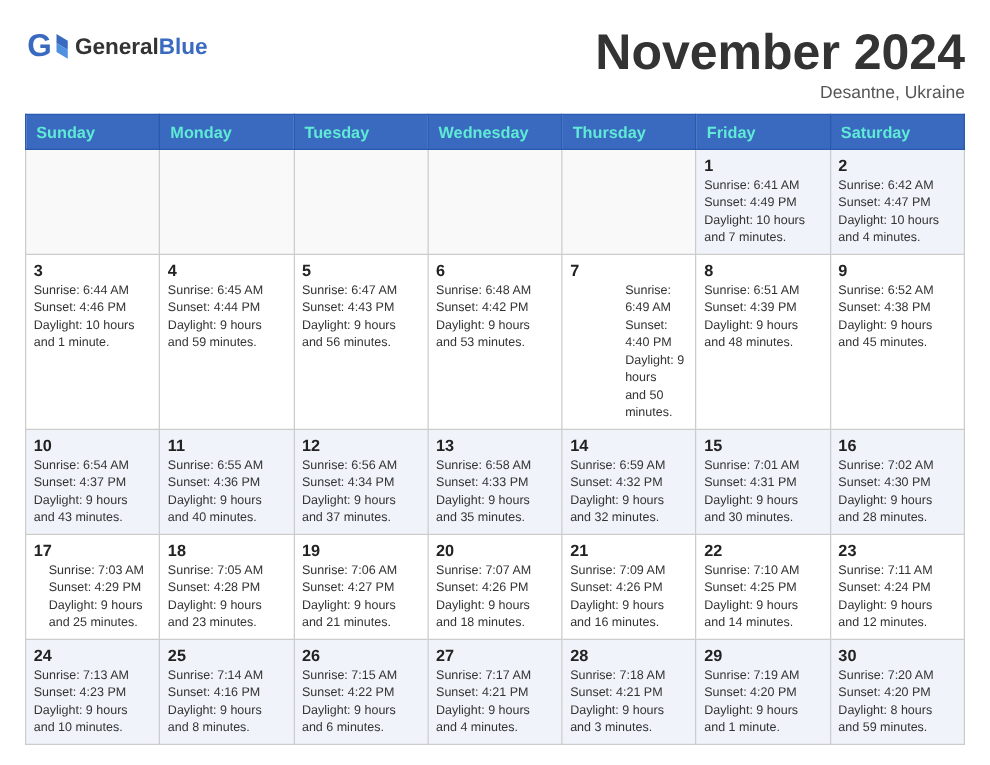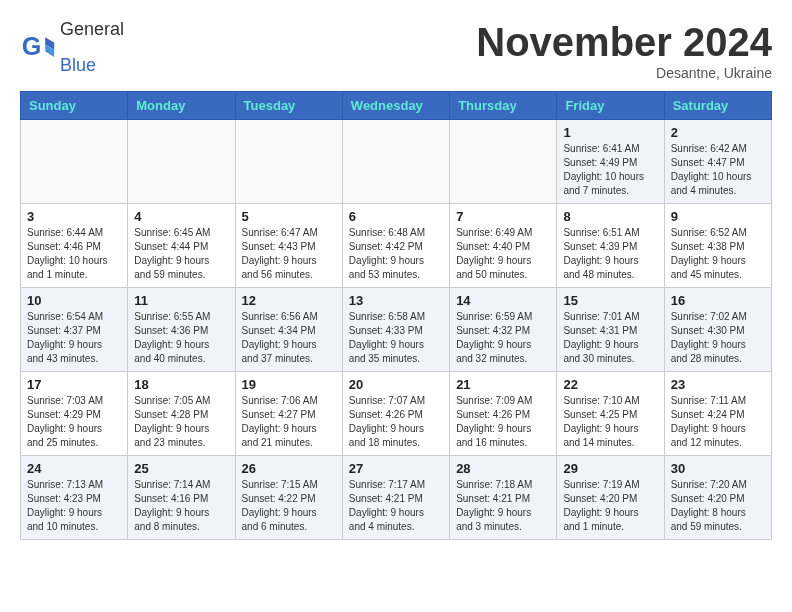--- a/index.html
+++ b/index.html
@@ -15,26 +15,25 @@
       justify-content: space-between;
       align-items: flex-start;
       margin-bottom: 10px;
     }
     .logo {
       display: flex;
       align-items: center;
     }
     .logo-text {
       display: flex;
-      flex-direction: column;
+      flex-direction: row;
       font-size: 18px;
-      font-weight: normal;
+      font-weight: bold;
       color: #333;
       line-height: 1.1;
-      gap: 16px;
     }
     .logo-text span:first-child { color: #333; }
     .logo-icon {
       width: 36px;
       height: 36px;
       margin-right: 4px;
     }
     .title-block {
       text-align: right;
     }
@@ -165,21 +164,21 @@
         </td>
         <td>
           <span class="day-num">6</span>
           <div class="day-info" style="white-space: pre-line;">Sunrise: 6:48 AM
 Sunset: 4:42 PM
 Daylight: 9 hours
 and 53 minutes.</div>
         </td>
         <td>
           <span class="day-num">7</span>
-          <div class="day-info" style="white-space: pre-line;">Sunrise: 6:49 AM
+          <div class="day-info" style="white-space: pre-line; margin-left: 44px;">Sunrise: 6:49 AM
 Sunset: 4:40 PM
 Daylight: 9 hours
 and 50 minutes.</div>
         </td>
         <td>
           <span class="day-num">8</span>
           <div class="day-info" style="white-space: pre-line;">Sunrise: 6:51 AM
 Sunset: 4:39 PM
 Daylight: 9 hours
 and 48 minutes.</div>
@@ -239,21 +238,21 @@
           <span class="day-num">16</span>
           <div class="day-info" style="white-space: pre-line;">Sunrise: 7:02 AM
 Sunset: 4:30 PM
 Daylight: 9 hours
 and 28 minutes.</div>
         </td>
       </tr>
       <tr class="row-odd">
         <td>
           <span class="day-num">17</span>
-          <div class="day-info" style="white-space: pre-line;">Sunrise: 7:03 AM
+          <div class="day-info" style="white-space: pre-line; margin-left: 12px;">Sunrise: 7:03 AM
 Sunset: 4:29 PM
 Daylight: 9 hours
 and 25 minutes.</div>
         </td>
         <td>
           <span class="day-num">18</span>
           <div class="day-info" style="white-space: pre-line;">Sunrise: 7:05 AM
 Sunset: 4:28 PM
 Daylight: 9 hours
 and 23 minutes.</div>

